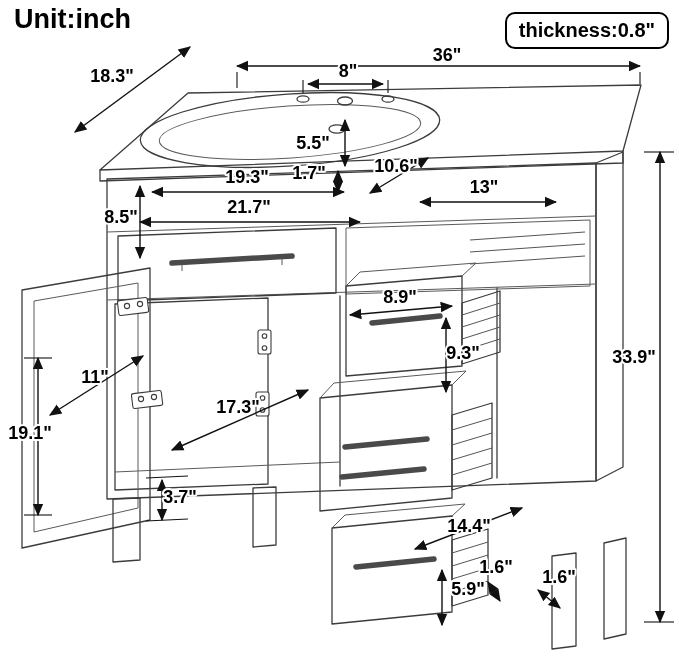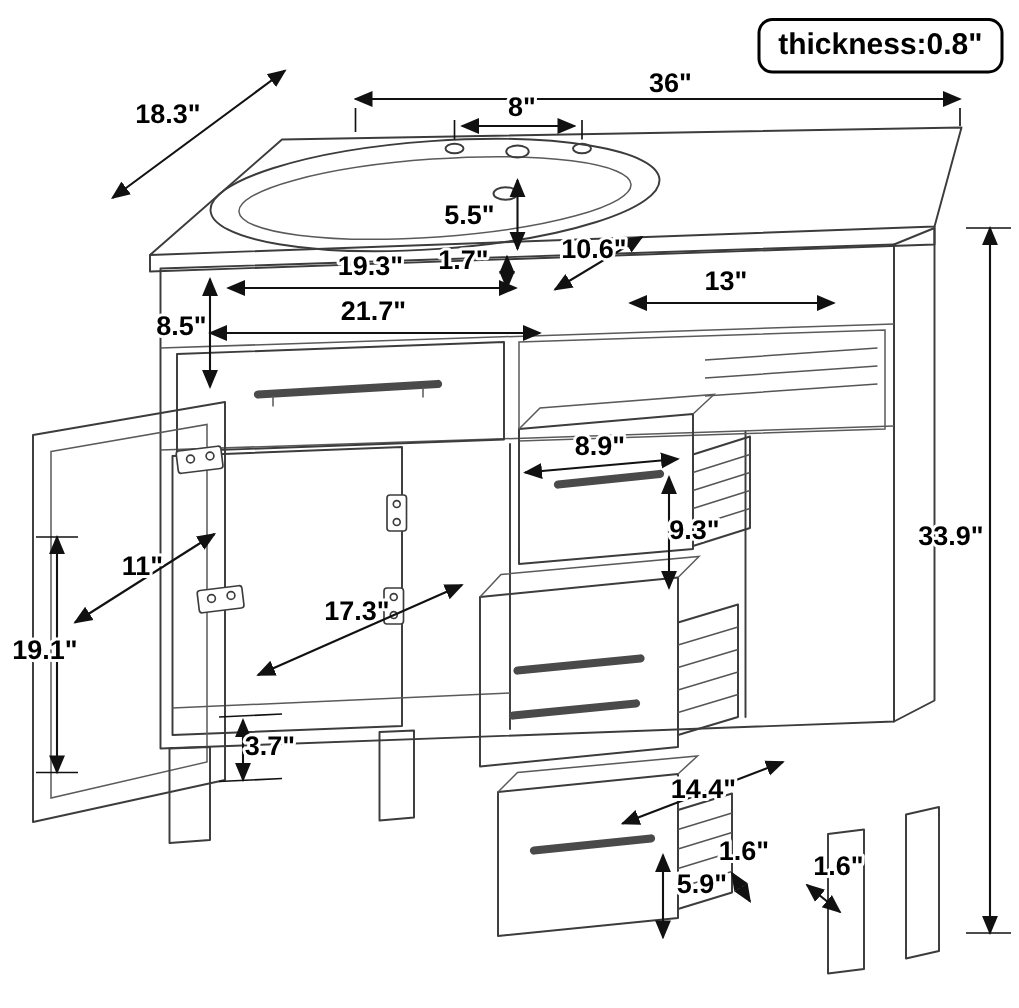--- a/index.html
+++ b/index.html
@@ -17,20 +17,21 @@
   .tick{stroke:#111;stroke-width:1.1;fill:none}
   .hatch{stroke:#555;stroke-width:1;fill:none}
   text.dim{font-family:"Liberation Sans",sans-serif;font-size:18px;font-weight:600;fill:#000;
            text-anchor:middle;paint-order:stroke;stroke:#fff;stroke-width:4px;stroke-linejoin:round}
 </style>
 </head>
 <body>
 
 <div class="stage">
 
+  <div class="title">Unit:inch</div>
   <div class="thickness">
     <span>thickness:0.8"</span>
   </div>
 
   <svg class="diagram" width="679" height="672" viewBox="0 0 679 672">
     <defs>
       <marker id="ah" viewBox="0 0 10 10" refX="9" refY="5" markerWidth="9" markerHeight="9" orient="auto-start-reverse">
         <path d="M0,0.8 L10,5 L0,9.2 z" fill="#111"></path>
       </marker>
     </defs>

